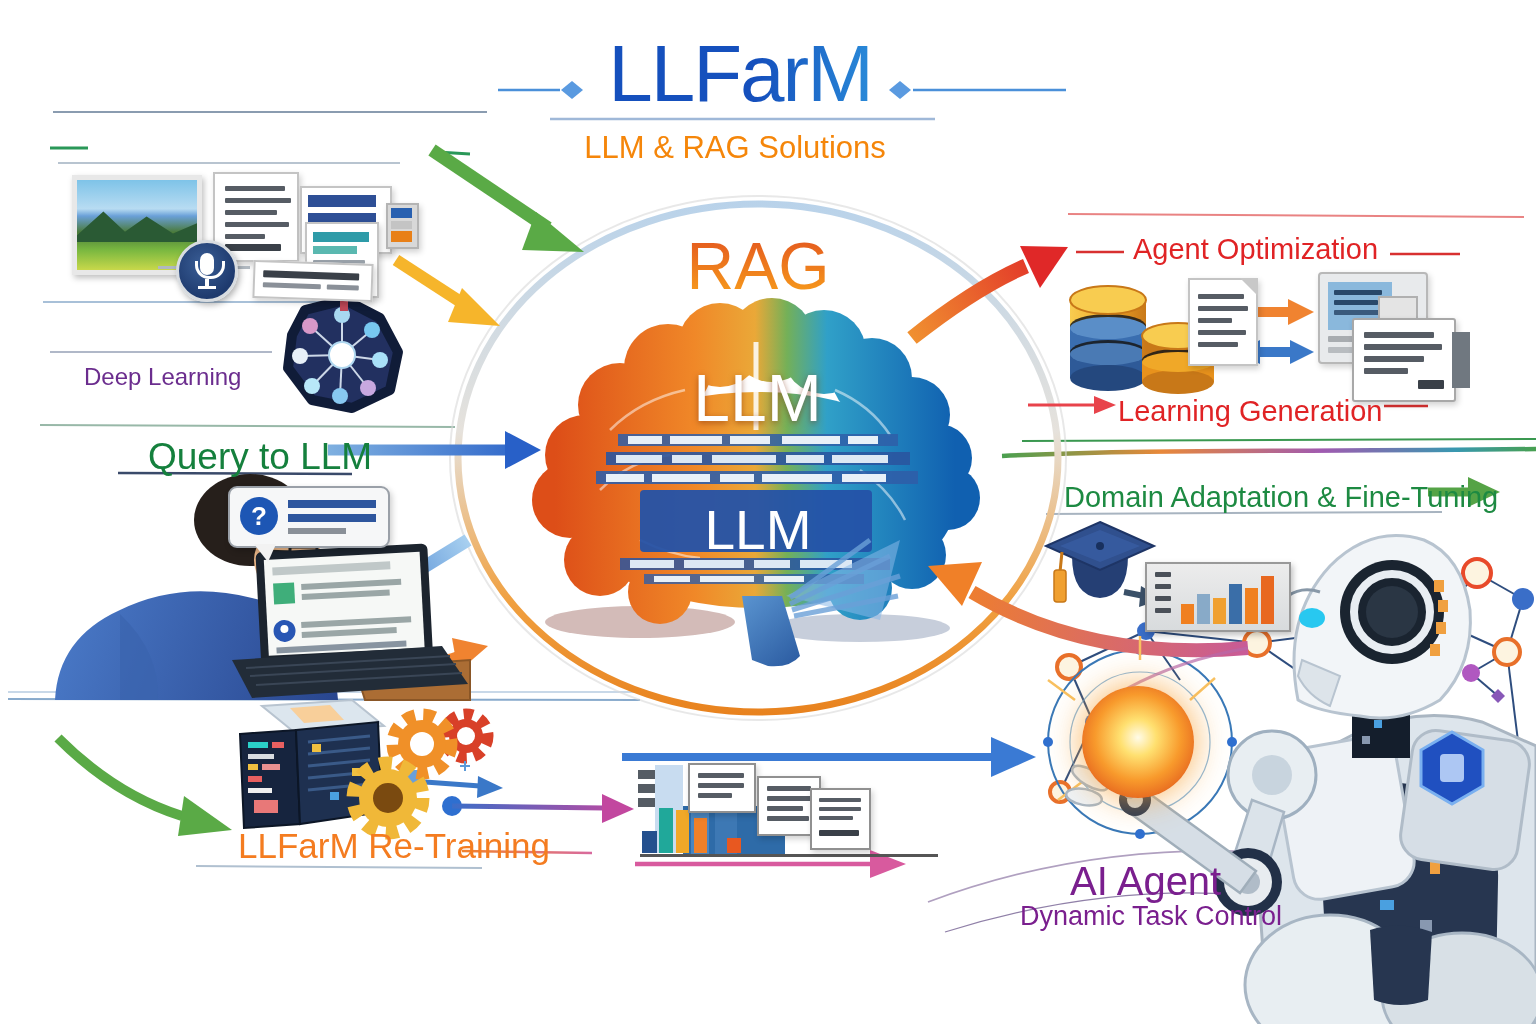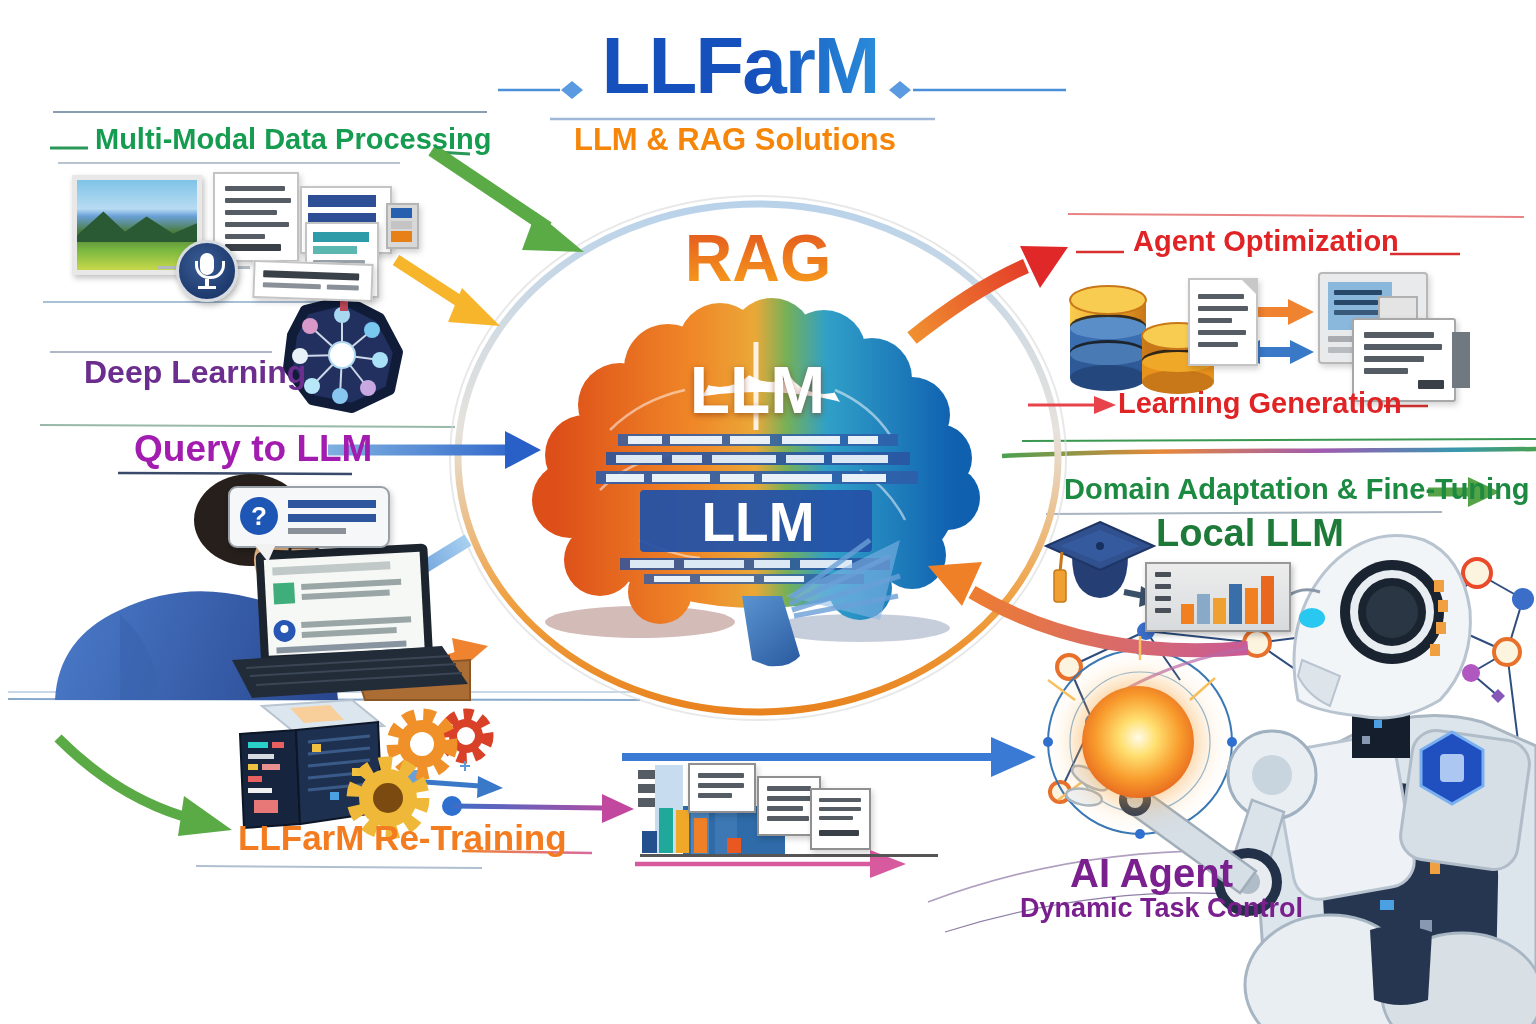--- a/index.html
+++ b/index.html
@@ -1,18 +1,18 @@
 <!DOCTYPE html>
 <html><head>
 <meta charset="utf-8">
 <style>
   html,body{margin:0;padding:0;background:#ffffff;font-family:"Liberation Sans",sans-serif;}
   #canvas{position:relative;width:1536px;height:1024px;background:#ffffff;overflow:hidden;}
   .abs{position:absolute;}
-  .lbl{position:absolute;font-weight:bold;white-space:nowrap;line-height:1.05;}
+  .lbl{position:absolute;font-weight:normal;white-space:nowrap;line-height:1.05;margin-top:8px;}
   svg{display:block;}
   #overlay{position:absolute;left:0;top:0;z-index:1;}
   .layer2{z-index:2;}
   .layer3{z-index:3;}
   .grad-text-blue{background:linear-gradient(90deg,#1550bd 0%,#1550bd 55%,#2f9ae0 100%);
     -webkit-background-clip:text;background-clip:text;color:transparent;}
   .grad-text-orange{background:linear-gradient(180deg,#e2531f 0%,#f9a21b 100%);
     -webkit-background-clip:text;background-clip:text;color:transparent;}
   .card{position:absolute;background:#fff;border:2px solid #c4c4c4;box-shadow:2px 3px 6px rgba(0,0,0,.18);}
   .tline{position:absolute;background:#565c64;border-radius:1px;}
@@ -503,32 +503,30 @@
       <path d="M1302,660 L1340,676 L1330,706 Q1308,696 1298,676 Z" fill="#dde4ea" stroke="#b8c4d0" stroke-width="2"></path>
       <ellipse cx="1330" cy="985" rx="85" ry="70" fill="#e8eef2" stroke="#a8b6c4" stroke-width="3"></ellipse>
       <ellipse cx="1462" cy="995" rx="80" ry="62" fill="#d8e0e6" stroke="#a8b6c4" stroke-width="3"></ellipse>
       <path d="M1370,930 Q1400,920 1432,932 L1428,1000 Q1400,1010 1374,1000 Z" fill="#273650"></path>
     </g>
   </svg>
 
   <div class="lbl layer3 grad-text-blue" style="left:575px;top:24px;width:330px;text-align:center;font-size:80px;letter-spacing:-2px;">LLFarM</div>
   <div class="lbl layer3" style="left:560px;top:124px;width:350px;text-align:center;font-size:31px;color:#f5860a;">LLM &amp; RAG Solutions</div>
 
-  <div class="lbl layer3" style="left:95px;top:124px;font-size:29px;color:#169c50;">Multi-Modal Data Processing</div>
-  <div class="lbl layer3" style="left:84px;top:356px;font-size:32px;color:#6b2d8e;">Deep Learning</div>
-  <div class="lbl layer3" style="left:134px;top:430px;font-size:37px;color:#a21caf;">Query to LLM</div>
+  <div class="lbl layer3" style="left:84px;top:356px;font-size:24px;color:#6b2d8e;">Deep Learning</div>
+  <div class="lbl layer3" style="left:148px;top:430px;font-size:37px;color:#15803d;">Query to LLM</div>
 
   <div class="lbl layer3 grad-text-orange" style="left:648px;top:224px;width:220px;text-align:center;font-size:66px;">RAG</div>
   <div class="lbl layer3" style="left:655px;top:356px;width:205px;text-align:center;font-size:66px;color:#ffffff;text-shadow:0 2px 6px rgba(120,40,10,.55);">LLM</div>
   <div class="lbl layer3" style="left:658px;top:494px;width:200px;text-align:center;font-size:55px;color:#ffffff;">LLM</div>
 
   <div class="lbl layer3" style="left:1133px;top:226px;font-size:29px;color:#e02325;">Agent Optimization</div>
   <div class="lbl layer3" style="left:1118px;top:388px;font-size:29px;color:#e02325;">Learning Generation</div>
   <div class="lbl layer3" style="left:1064px;top:474px;font-size:29px;color:#1d8a42;">Domain Adaptation &amp; Fine-Tuning</div>
-  <div class="lbl layer3" style="left:1156px;top:514px;font-size:38px;color:#1d7a38;">Local LLM</div>
   <div class="lbl layer3" style="left:238px;top:820px;font-size:35px;color:#f47c20;">LLFarM Re-Training</div>
   <div class="lbl layer3" style="left:1070px;top:852px;font-size:40px;color:#7a1f8e;">AI Agent</div>
   <div class="lbl layer3" style="left:1020px;top:894px;font-size:27px;color:#7a1f8e;">Dynamic Task Control</div>
 
   <div class="abs layer2" style="left:72px;top:175px;width:120px;height:90px;border:5px solid #e8e8e8;box-shadow:2px 3px 6px rgba(0,0,0,.25);background:linear-gradient(180deg,#7ec3e8 0%,#b8dcf2 32%,#6aa0d8 40%,#4a7a3a 58%,#7ab840 78%,#c8d84a 100%);">
     <div class="abs" style="left:0;top:28px;width:120px;height:34px;background:#2a5a34;clip-path:polygon(0 80%,22% 10%,40% 70%,58% 25%,80% 75%,100% 45%,100% 100%,0 100%);"></div>
   </div>
 
   <div class="card layer2" style="left:213px;top:172px;width:82px;height:86px;">
     <div class="tline" style="left:10px;top:12px;width:60px;height:5px;"></div>

